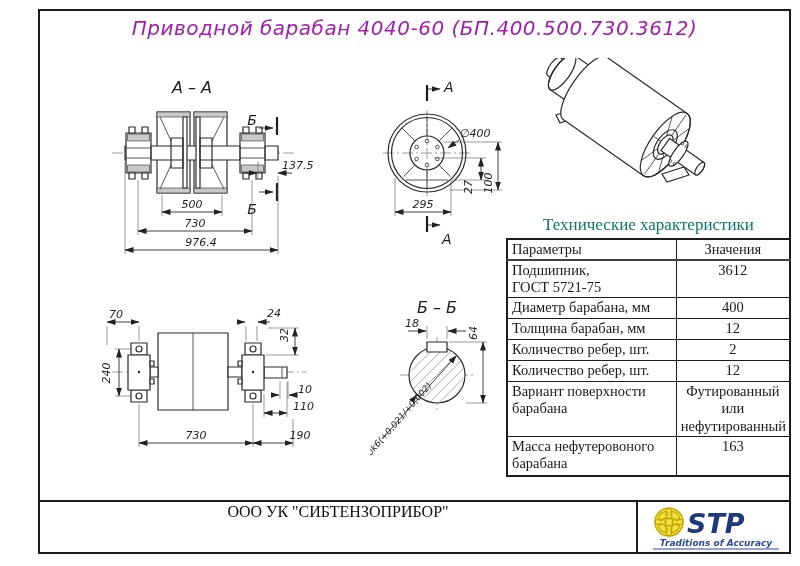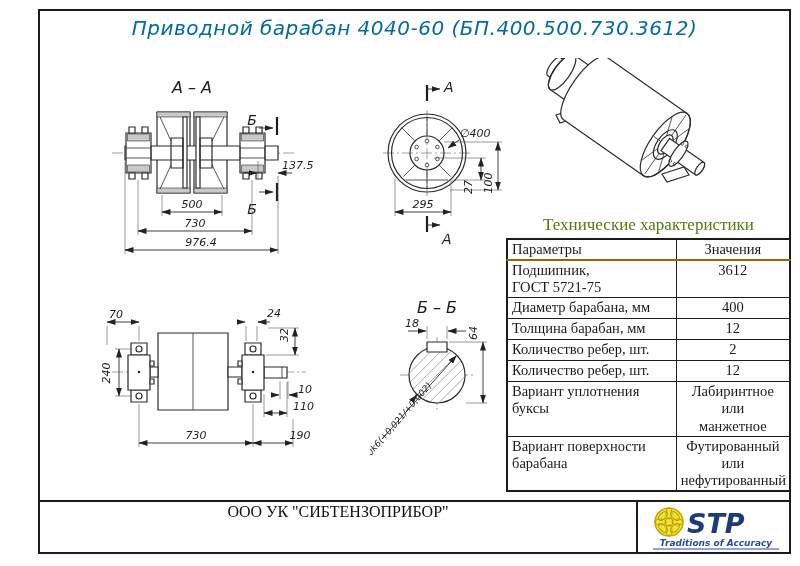--- a/index.html
+++ b/index.html
@@ -1,39 +1,39 @@
 <!DOCTYPE html>
 <html><head>
 <meta charset="utf-8">
 <style>
   html,body{margin:0;padding:0;background:#f4f4f4;}
   .page{position:relative;width:800px;height:566px;background:#fff;font-family:"Liberation Serif",serif;color:#1a1a1a;overflow:hidden;}
   .frame{position:absolute;left:38px;top:9px;width:753px;height:545px;border:2px solid #1c1c1c;box-sizing:border-box;}
   .title{position:absolute;left:38px;top:16px;width:753px;text-align:center;
-         font-family:"DejaVu Sans",sans-serif;font-style:italic;font-size:20px;color:#0369a1;letter-spacing:.5px;}
+         font-family:"DejaVu Sans",sans-serif;font-style:italic;font-size:20px;color:#a21caf;letter-spacing:.5px;}
   svg.v{position:absolute;}
   svg.v line,svg.v rect,svg.v circle,svg.v ellipse,svg.v path,svg.v polyline{vector-effect:non-scaling-stroke;}
   .ol{stroke:#2b2b2b;stroke-width:1.2;fill:#fff;}
   .oln{stroke:#2b2b2b;stroke-width:1.2;fill:none;}
   .tl{stroke:#2b2b2b;stroke-width:.8;fill:none;}
   .fillg{fill:#c9c9c9;stroke:#2b2b2b;stroke-width:.6;}
   .diml{stroke:#2b2b2b;stroke-width:.9;fill:none;}
   .ext{stroke:#555;stroke-width:.6;fill:none;}
   .cl{stroke:#777;stroke-width:.7;stroke-dasharray:11 3 2 3;fill:none;}
   .hatch{stroke:#8a8a8a;stroke-width:.7;}
   .tick{stroke:#1c1c1c;stroke-width:2.2;}
   text.dim{font-family:"DejaVu Sans",sans-serif;font-style:italic;font-size:11px;fill:#1e1e1e;}
   text.dims{font-family:"DejaVu Sans",sans-serif;font-style:italic;font-size:9px;fill:#1e1e1e;}
   text.lbl{font-family:"DejaVu Sans",sans-serif;font-style:italic;font-size:16px;fill:#1e1e1e;}
   text.mark{font-family:"DejaVu Sans",sans-serif;font-style:italic;font-size:14px;fill:#1e1e1e;}
   .tech{position:absolute;left:506px;top:215px;width:285px;}
-  .tech-title{text-align:center;font-size:17px;color:#4d7c0f;margin:0 0 3px 0;}
+  .tech-title{text-align:center;font-size:17px;color:#0f766e;margin:0 0 3px 0;}
   table.tbl{border-collapse:collapse;width:285px;table-layout:fixed;font-size:14.5px;border:2px solid #1c1c1c;}
   .tbl th,.tbl td{border:1px solid #1c1c1c;padding:1px 4px;vertical-align:top;line-height:1.18;white-space:pre-line;font-weight:normal;}
-  .tbl th{border-bottom:2px solid #a16207;}
+  .tbl th{border-bottom:2px solid #404040;}
   .tbl th:first-child{text-align:left;}
   .tbl td.val,.tbl th.val{text-align:center;}
   .c-param{width:168px;}.c-val{width:113px;}
   tr.rh-a{height:37px;border-radius:12px;}tr.rh-b{height:21px;}tr.rh-c{height:38px;}tr.rh-d{height:40px;}tr.rh-h{height:21px;}
   .footer-sep{position:absolute;left:40px;top:500px;width:749px;border-top:2px solid #1c1c1c;}
   .footer-div{position:absolute;left:636px;top:500px;height:52px;border-left:2px solid #1c1c1c;}
   .footer-text{position:absolute;left:44px;top:504px;width:588px;text-align:center;font-size:16px;line-height:16px;color:#111;}
   .logo{position:absolute;left:645px;top:502px;width:143px;height:64px;}
 </style>
 </head>
@@ -366,30 +366,29 @@
         </tr>
         <tr class="rh-b">
           <td>Количество ребер, шт.</td>
           <td class="val">2</td>
         </tr>
         <tr class="rh-b">
           <td>Количество ребер, шт.</td>
           <td class="val">12</td>
         </tr>
         <tr class="rh-c">
-          <td>Вариант уплотнения
-буксы</td>
-          <td class="val">Лабиринтное или
-манжетное</td>
-        </tr>
-        <tr class="rh-c">
           <td>Вариант поверхности
 барабана</td>
           <td class="val">Футированный или
 нефутированный</td>
+        </tr>
+        <tr class="rh-d">
+          <td>Масса нефутеровоного
+барабана</td>
+          <td class="val">163</td>
         </tr>
       </tbody>
     </table>
   </div>
 
   <div class="footer-sep"></div>
   <div class="footer-div"></div>
   <div class="footer-text">
     <div>ООО УК "СИБТЕНЗОПРИБОР"</div>
   </div>

